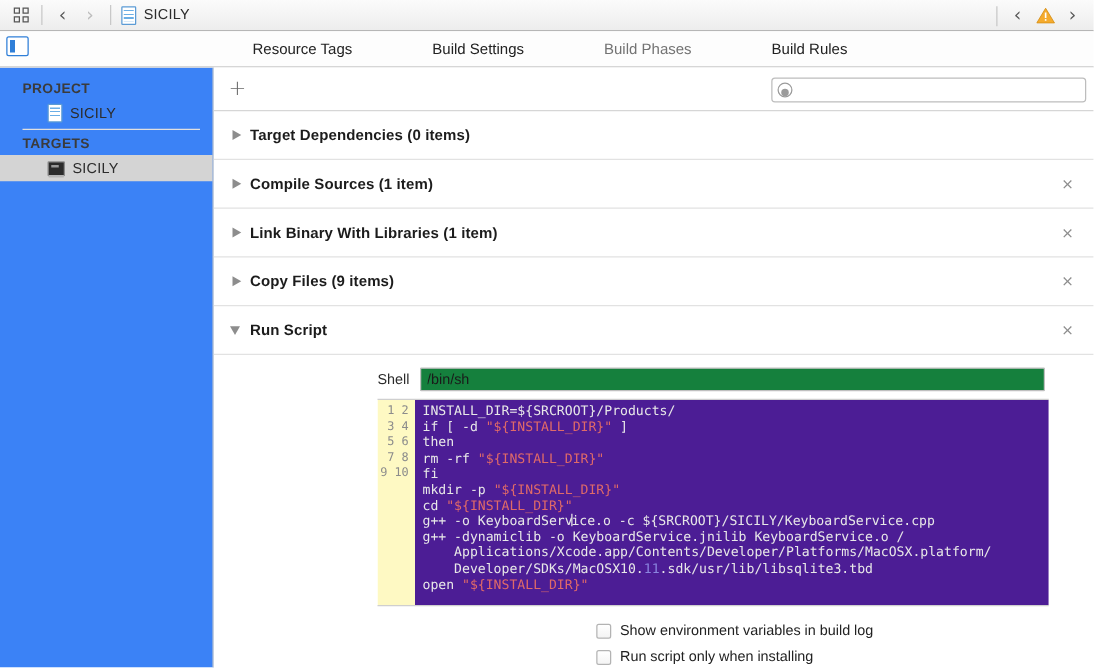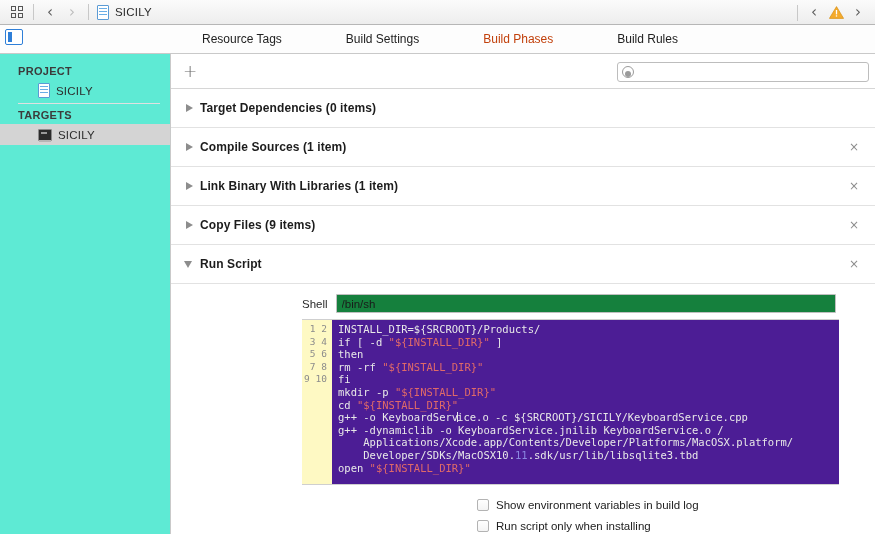--- a/index.html
+++ b/index.html
@@ -51,29 +51,29 @@
   .panel-toggle::before {
     content:""; position:absolute; left:2px; top:1.5px;
     width: 4px; height: 10px; background: #2f7fd8;
   }
   .tabs {
     margin-left: 170px;
     display: flex; align-items: flex-end;
     gap: 0px; width: 540px; justify-content: space-around;
   }
   .tab { font-size: 12px; color: #222; padding: 2px 6px; white-space: nowrap; }
-  .tab.active { color: #c2410c; }
+  .tab.active { color: #737373; }
 
   
   .body { display: flex; width: 875px; height: 480px; }
 
   
   .sidebar {
     width: 171px; height: 480px;
-    background: #5eead4;
+    background: #3b82f6;
     border-right: 1px solid #c9c9c9;
     padding-top: 8px;
     flex: 0 0 171px;
   }
   .side-head {
     font-size: 11px; font-weight: bold; color: #3b3b3b;
     padding: 3px 0 3px 18px; letter-spacing: .3px;
   }
   .side-divider { height:1px; background:#e0e0e0; margin: 2px 10px 2px 18px; }
   .side-row {

